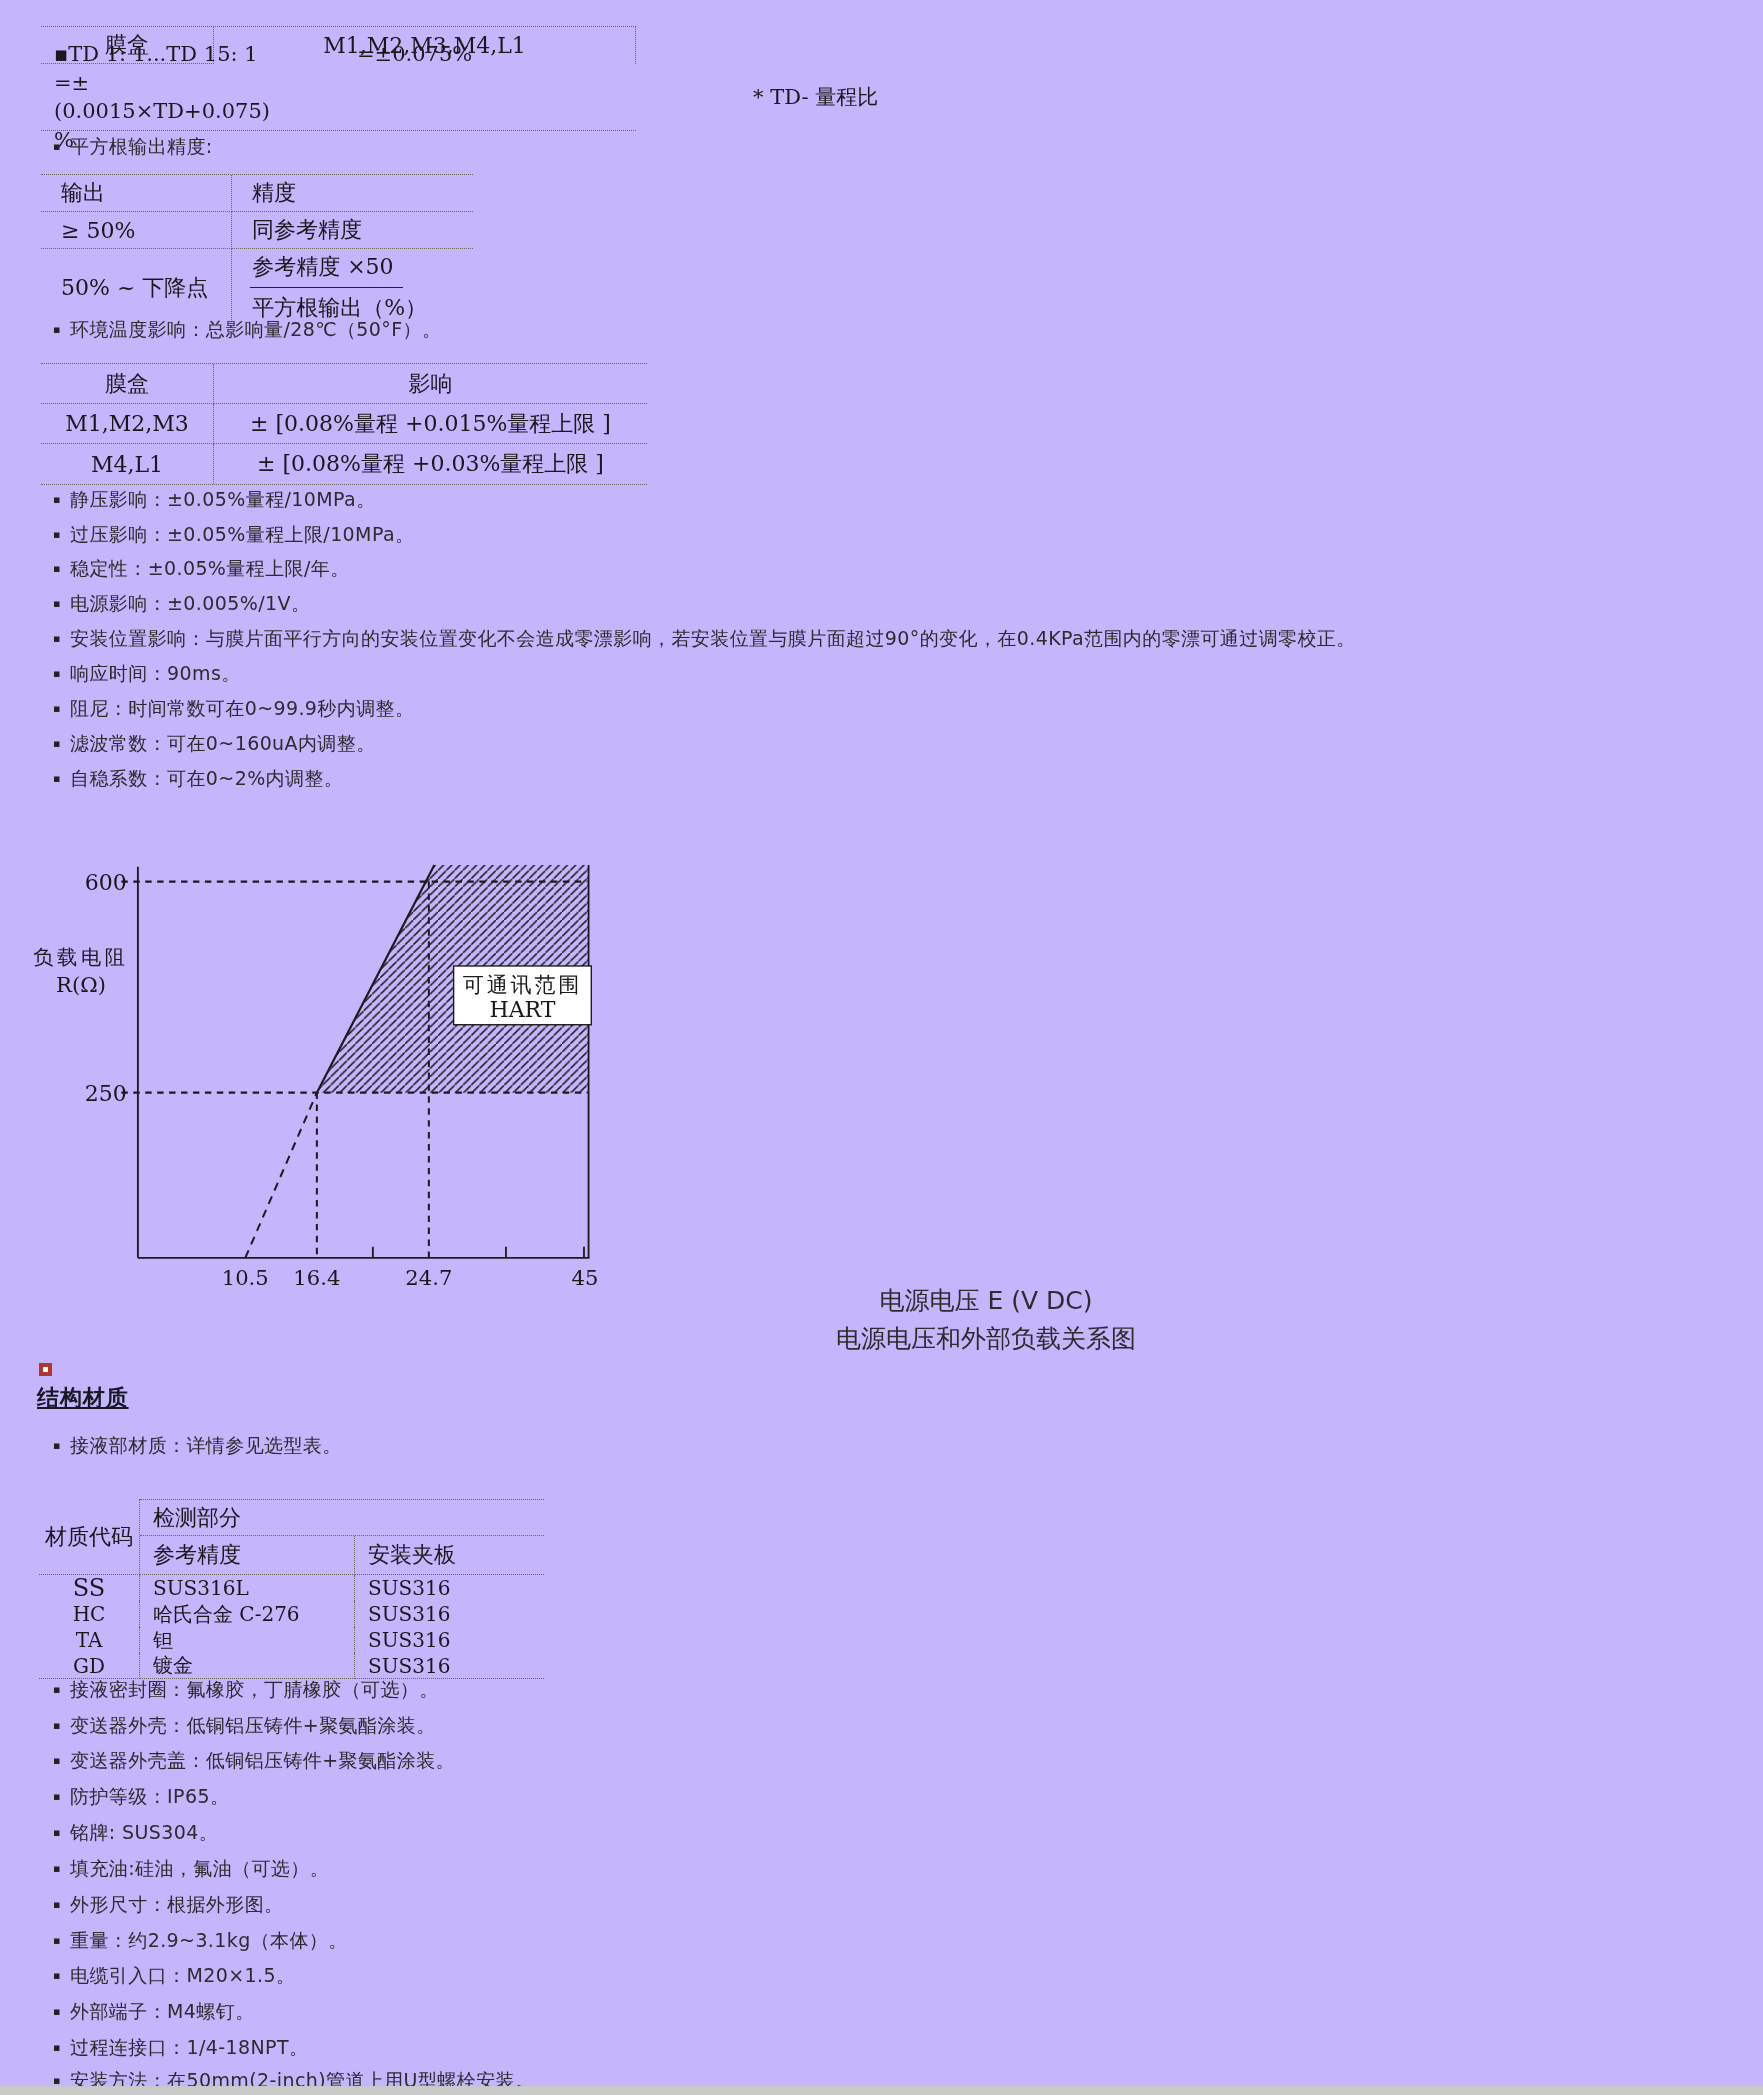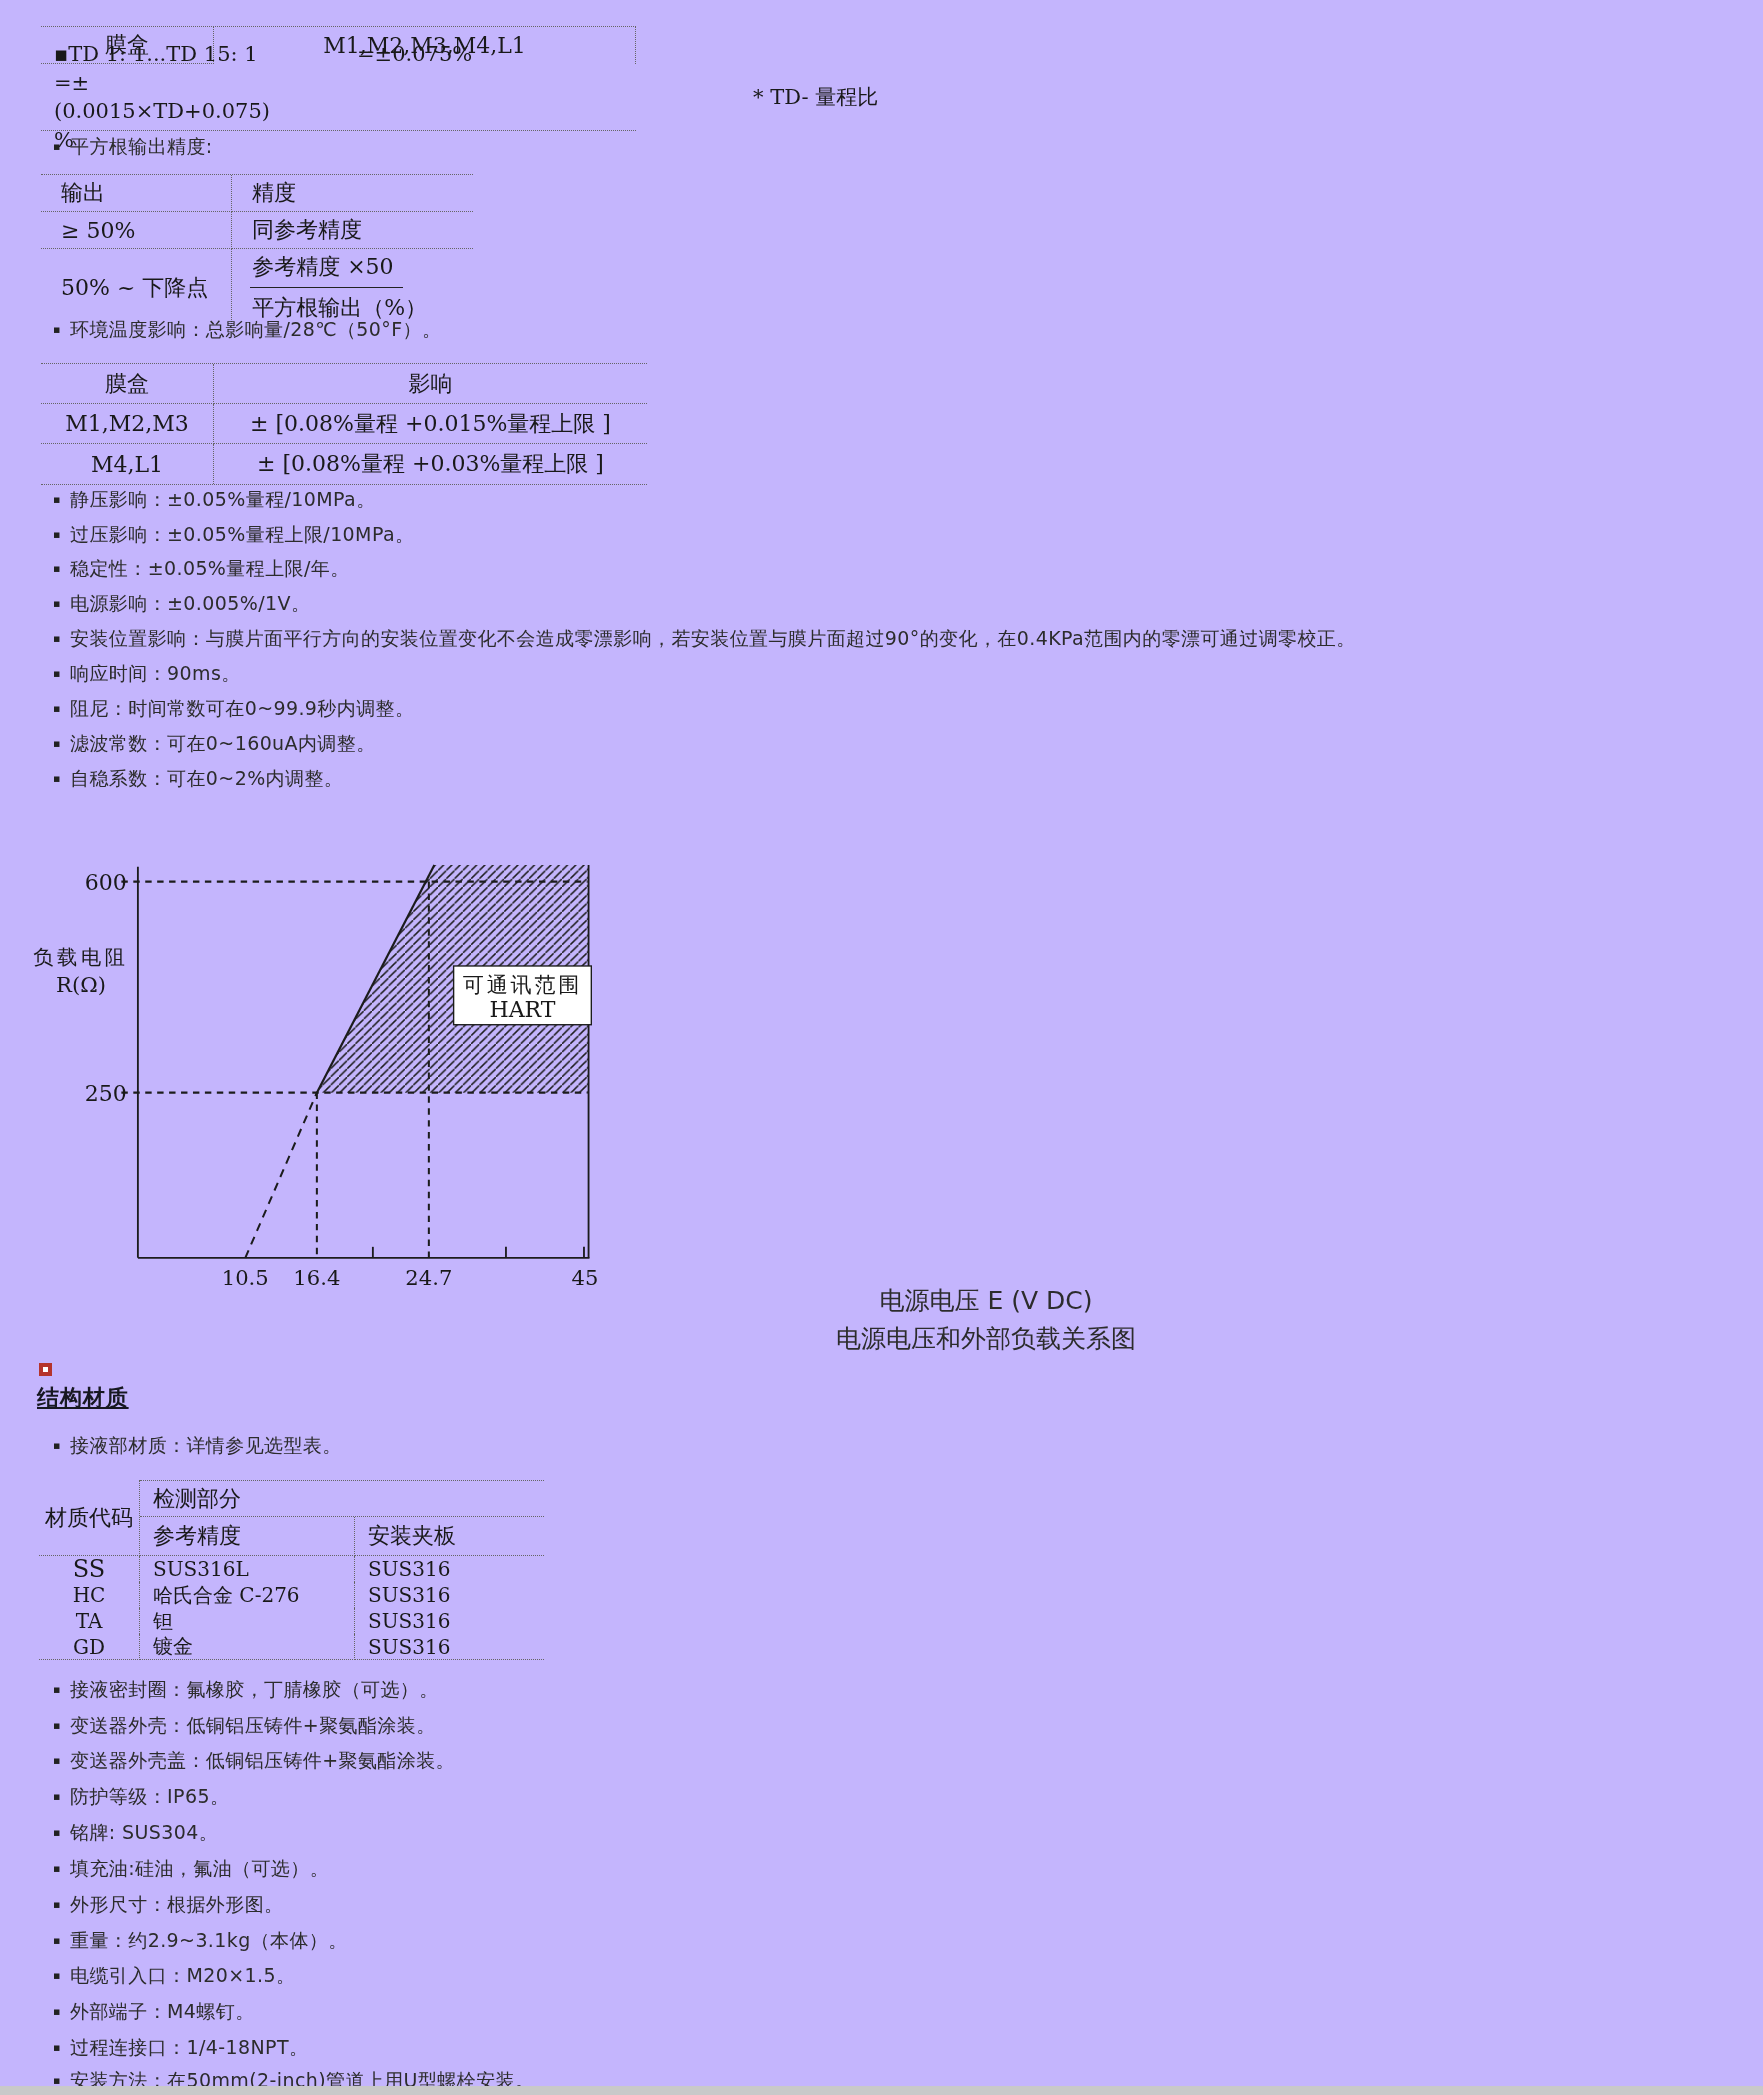--- a/index.html
+++ b/index.html
@@ -145,21 +145,21 @@
 
   <div class="caption" style="left:793px;top:1284px;">电源电压 E (V DC)</div>
   <div class="caption" style="left:793px;top:1322px;">电源电压和外部负载关系图</div>
 
   <div class="marker" style="left:39px;top:1363px;"></div>
   <div class="section-title" style="left:37px;top:1383px;text-decoration:underline;">结构材质</div>
 
   <div class="bullet" style="top:1433px;">接液部材质：详情参见选型表。</div>
 
   <div class="abs" style="left:39px;top:1480px;width:505px;">
-    <div class="grid" style="grid-template-columns:101px 215px 189px;grid-template-rows:37px 39px 26px 26px 26px 26px;">
+    <div class="grid" style="grid-template-columns:101px 215px 189px;grid-template-rows:37px 39px 26px 26px 26px 26px;margin-top:19px;">
       <div class="cell cc vr hb" style="grid-row:1/3;grid-column:1;">材质代码</div>
       <div class="cell hb" style="grid-column:2/4;border-top:1.8px dotted #666;padding-left:13px;">检测部分</div>
       <div class="cell vr hb" style="padding-left:13px;">参考精度</div>
       <div class="cell hb" style="padding-left:13px;">安装夹板</div>
 
       <div class="cell cc vr" style="font-size:24px;">SS</div>
       <div class="cell vr" style="font-size:20px;padding-left:13px;">SUS316L</div>
       <div class="cell" style="font-size:20px;padding-left:13px;">SUS316</div>
 
       <div class="cell cc vr" style="font-size:20px;">HC</div>

